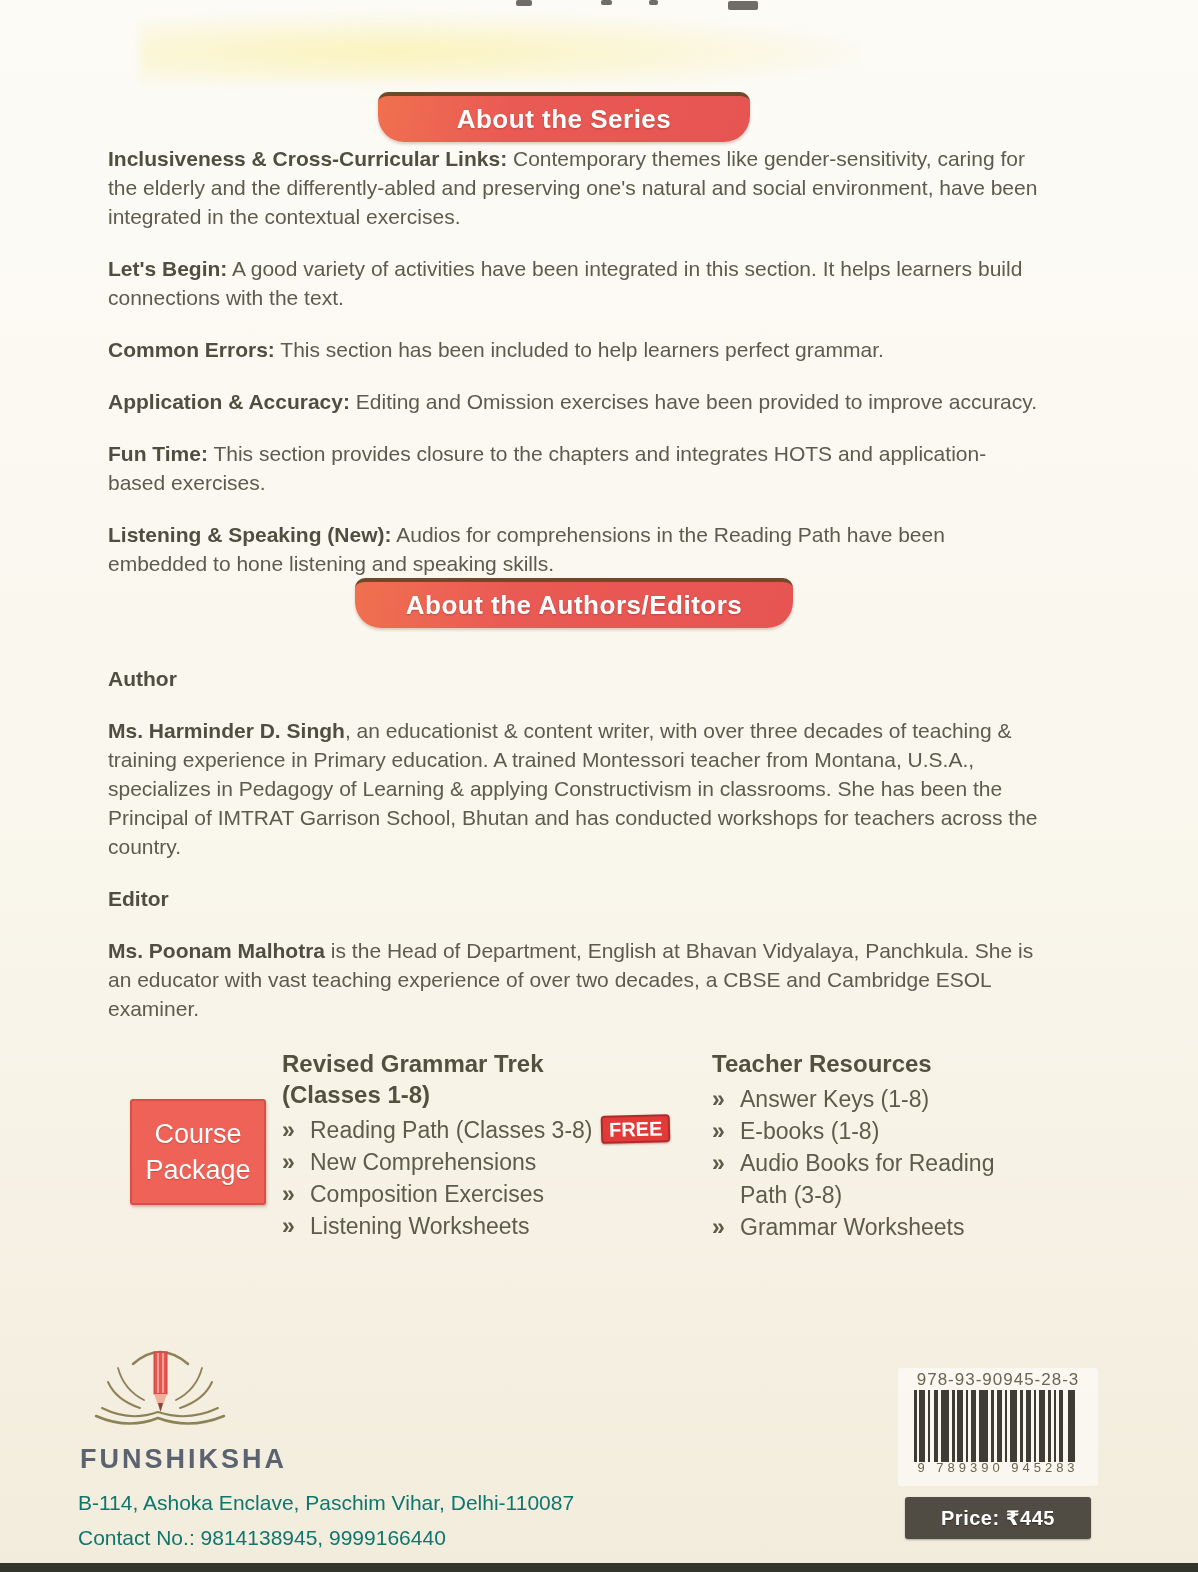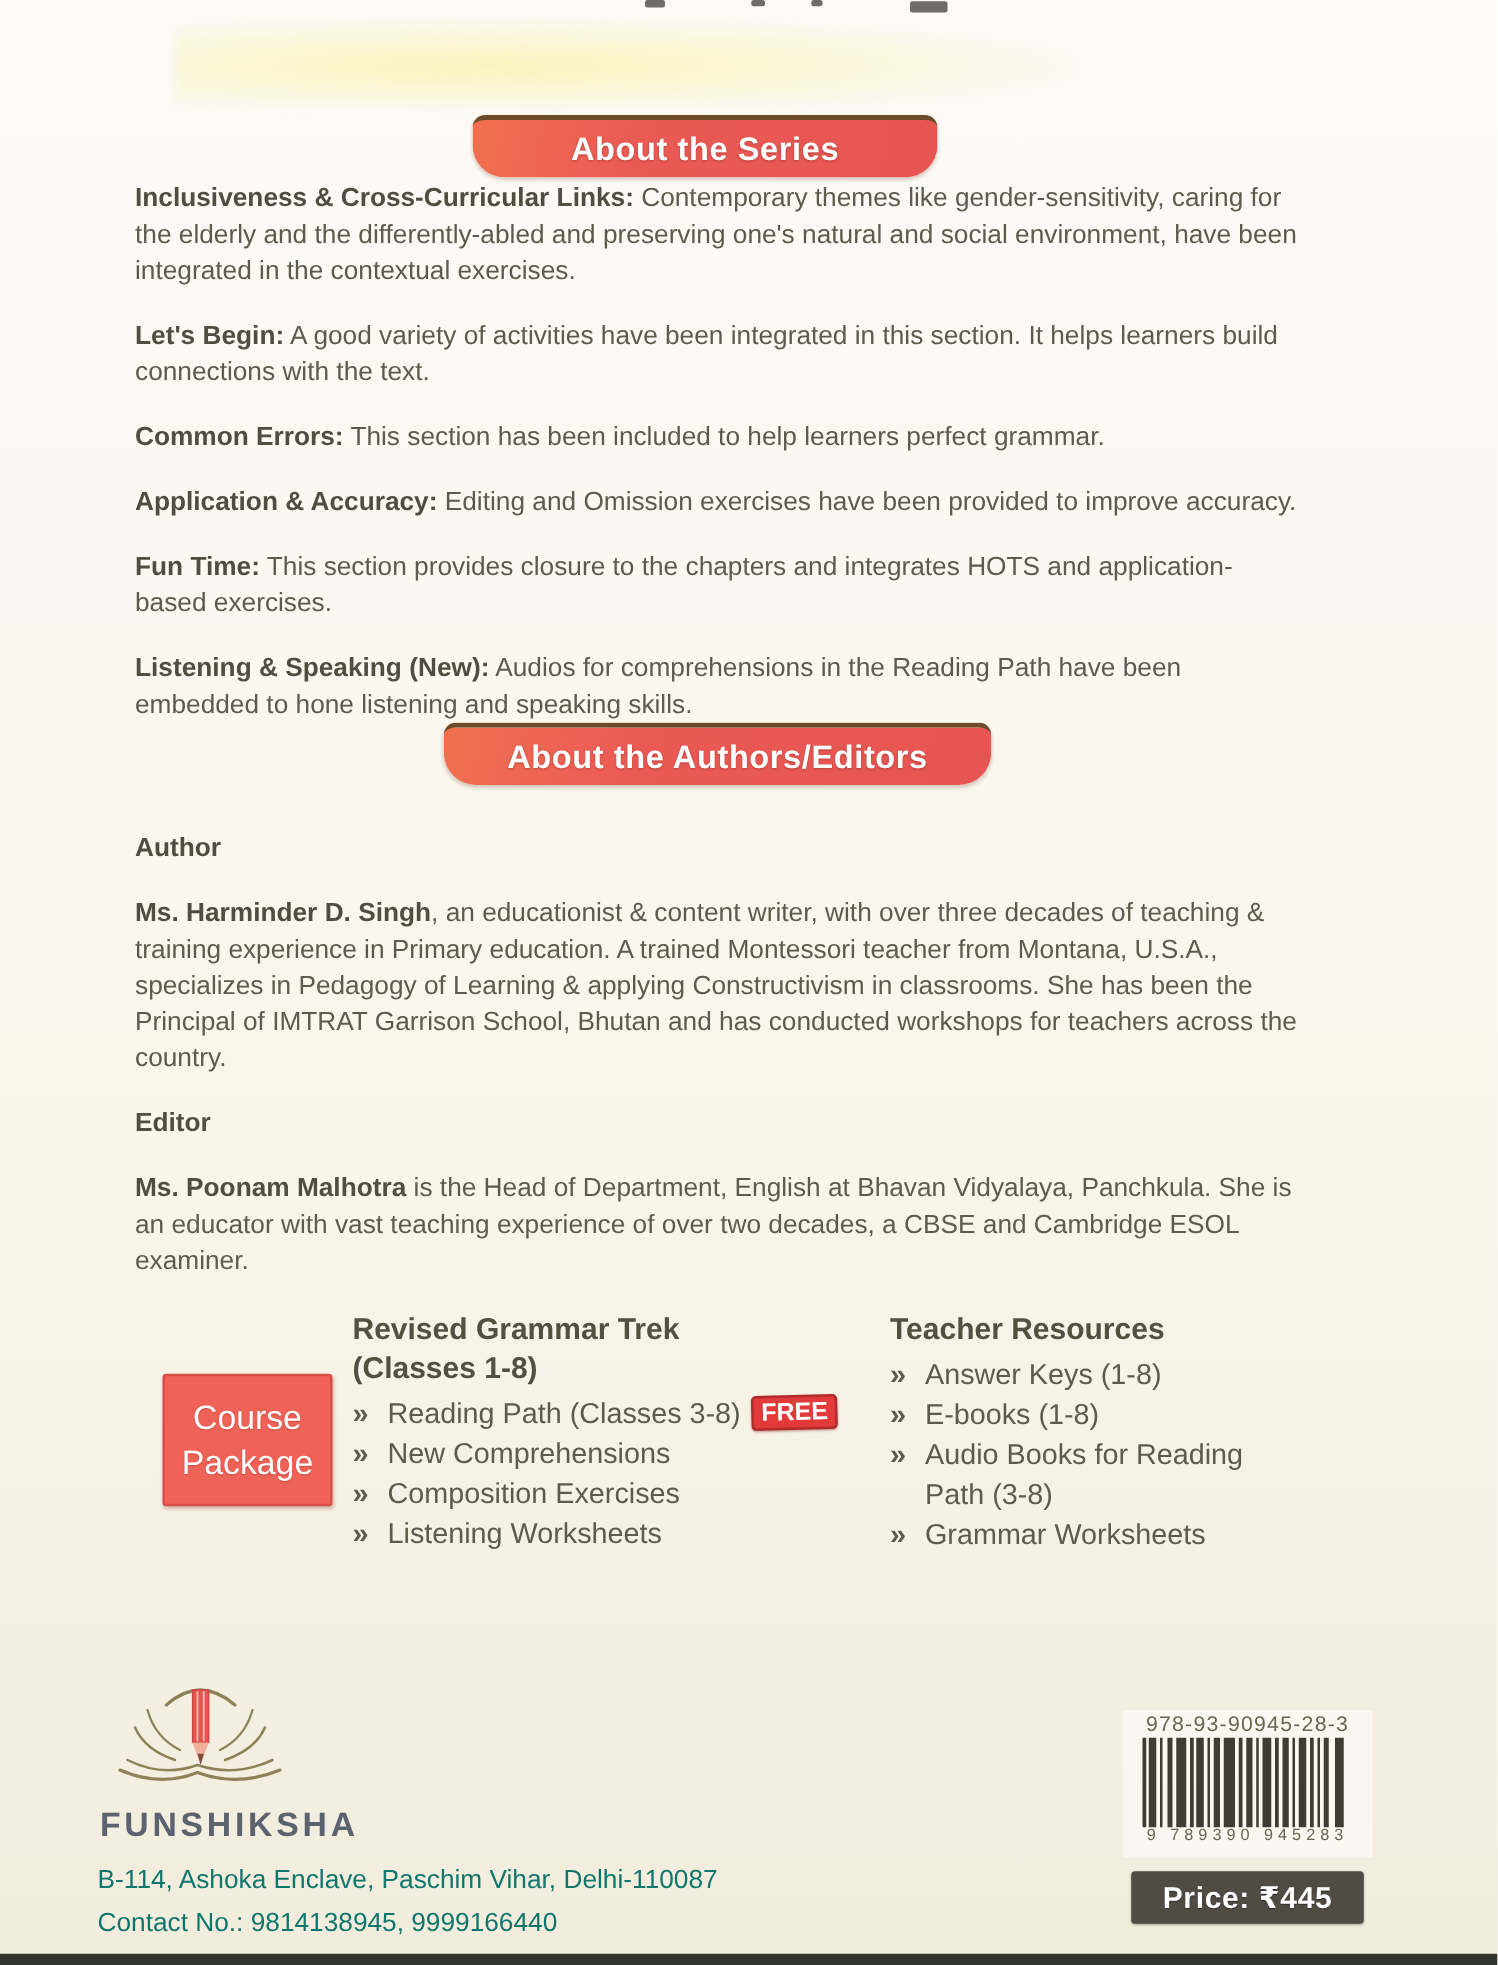--- a/index.html
+++ b/index.html
@@ -62,21 +62,21 @@
     background:rgba(255,255,255,.55);border-radius:3px;
     display:flex;flex-direction:column;align-items:center;
   }
   .isbn{font-size:17px;color:#6b6450;letter-spacing:1px;margin-top:2px;}
   .isbn-digits{font-size:13px;color:#6b6450;letter-spacing:4px;margin-top:-2px;}
   .price-badge{
     position:absolute;left:905px;top:1497px;width:186px;height:42px;
     background:#514c43;border-radius:3px;display:flex;align-items:center;justify-content:center;
     box-shadow:0 1px 2px rgba(0,0,0,.3);
   }
-  .price-badge span{color:#fff;font-weight:bold;font-size:24px;letter-spacing:.5px;
+  .price-badge span{color:#fff;font-weight:bold;font-size:20px;letter-spacing:.5px;
     text-shadow:0 1px 1px rgba(0,0,0,.4);}
   .bottom-strip{position:absolute;left:0;bottom:0;width:100%;height:9px;background:#32352c;}
 </style>
 </head>
 <body>
 
 <div class="page">
 
   <div class="glare"></div>
   <div class="frag" style="left:516px;top:0;width:16px;height:6px;"></div>

